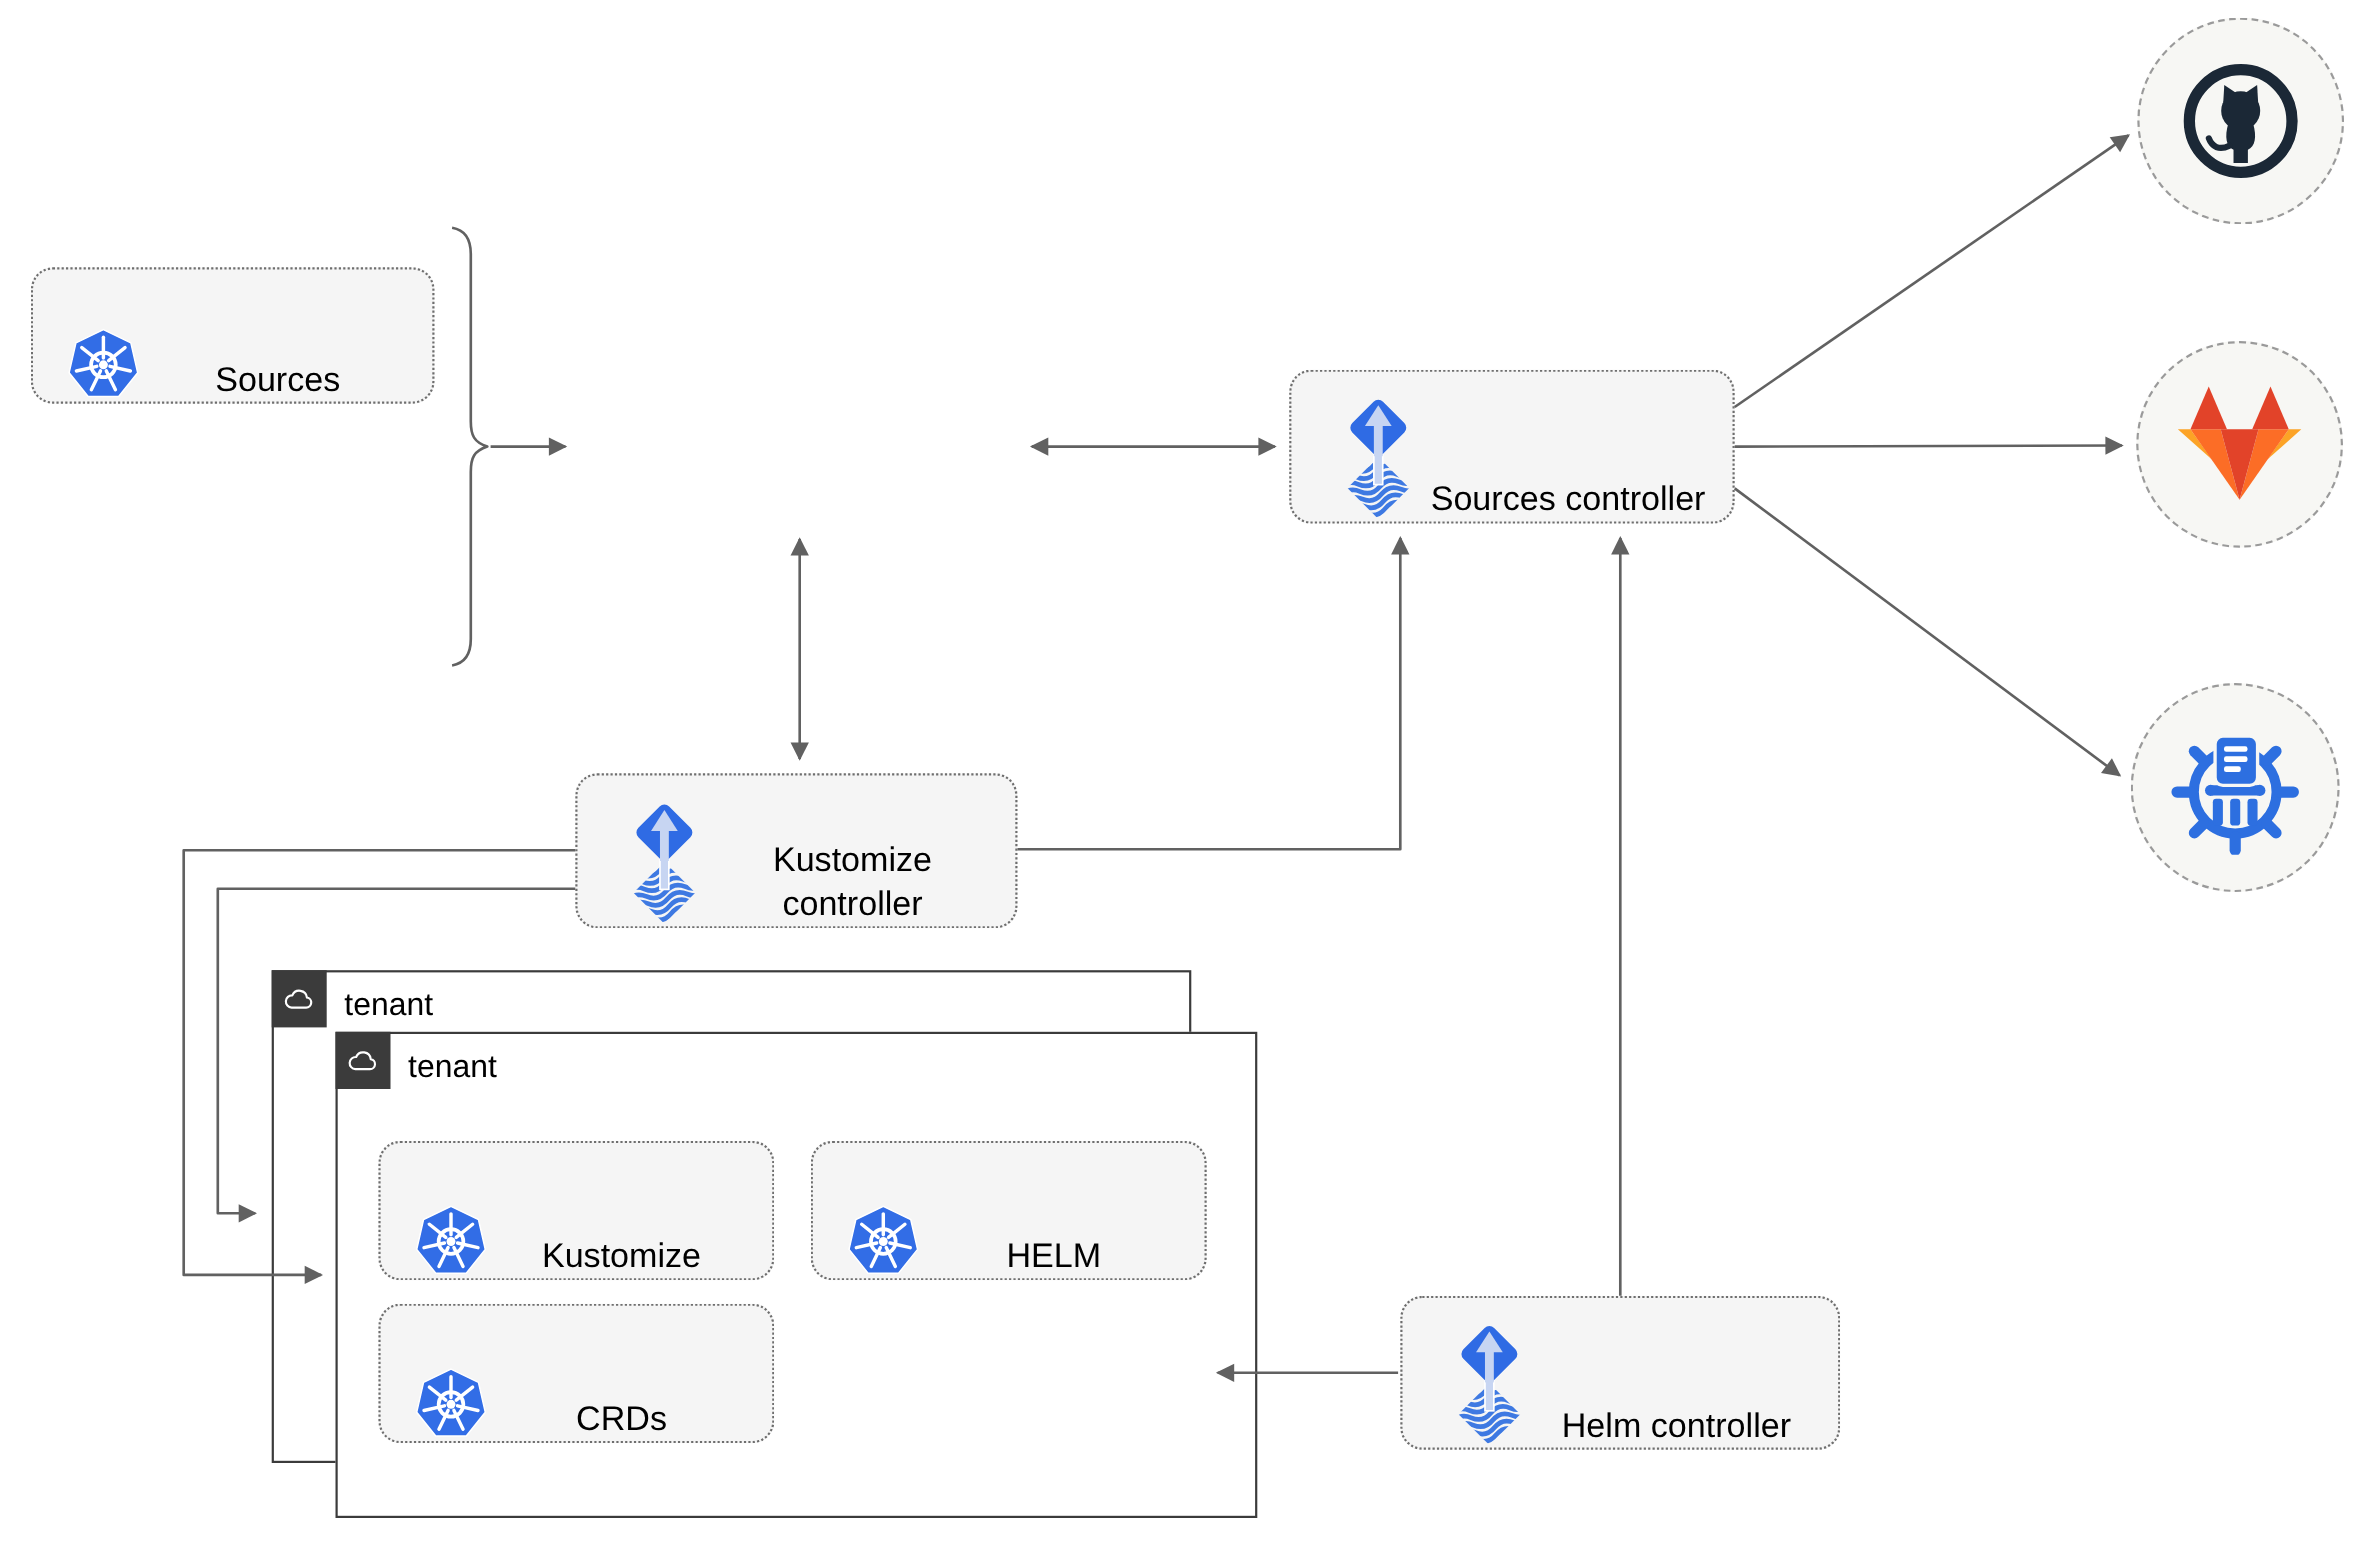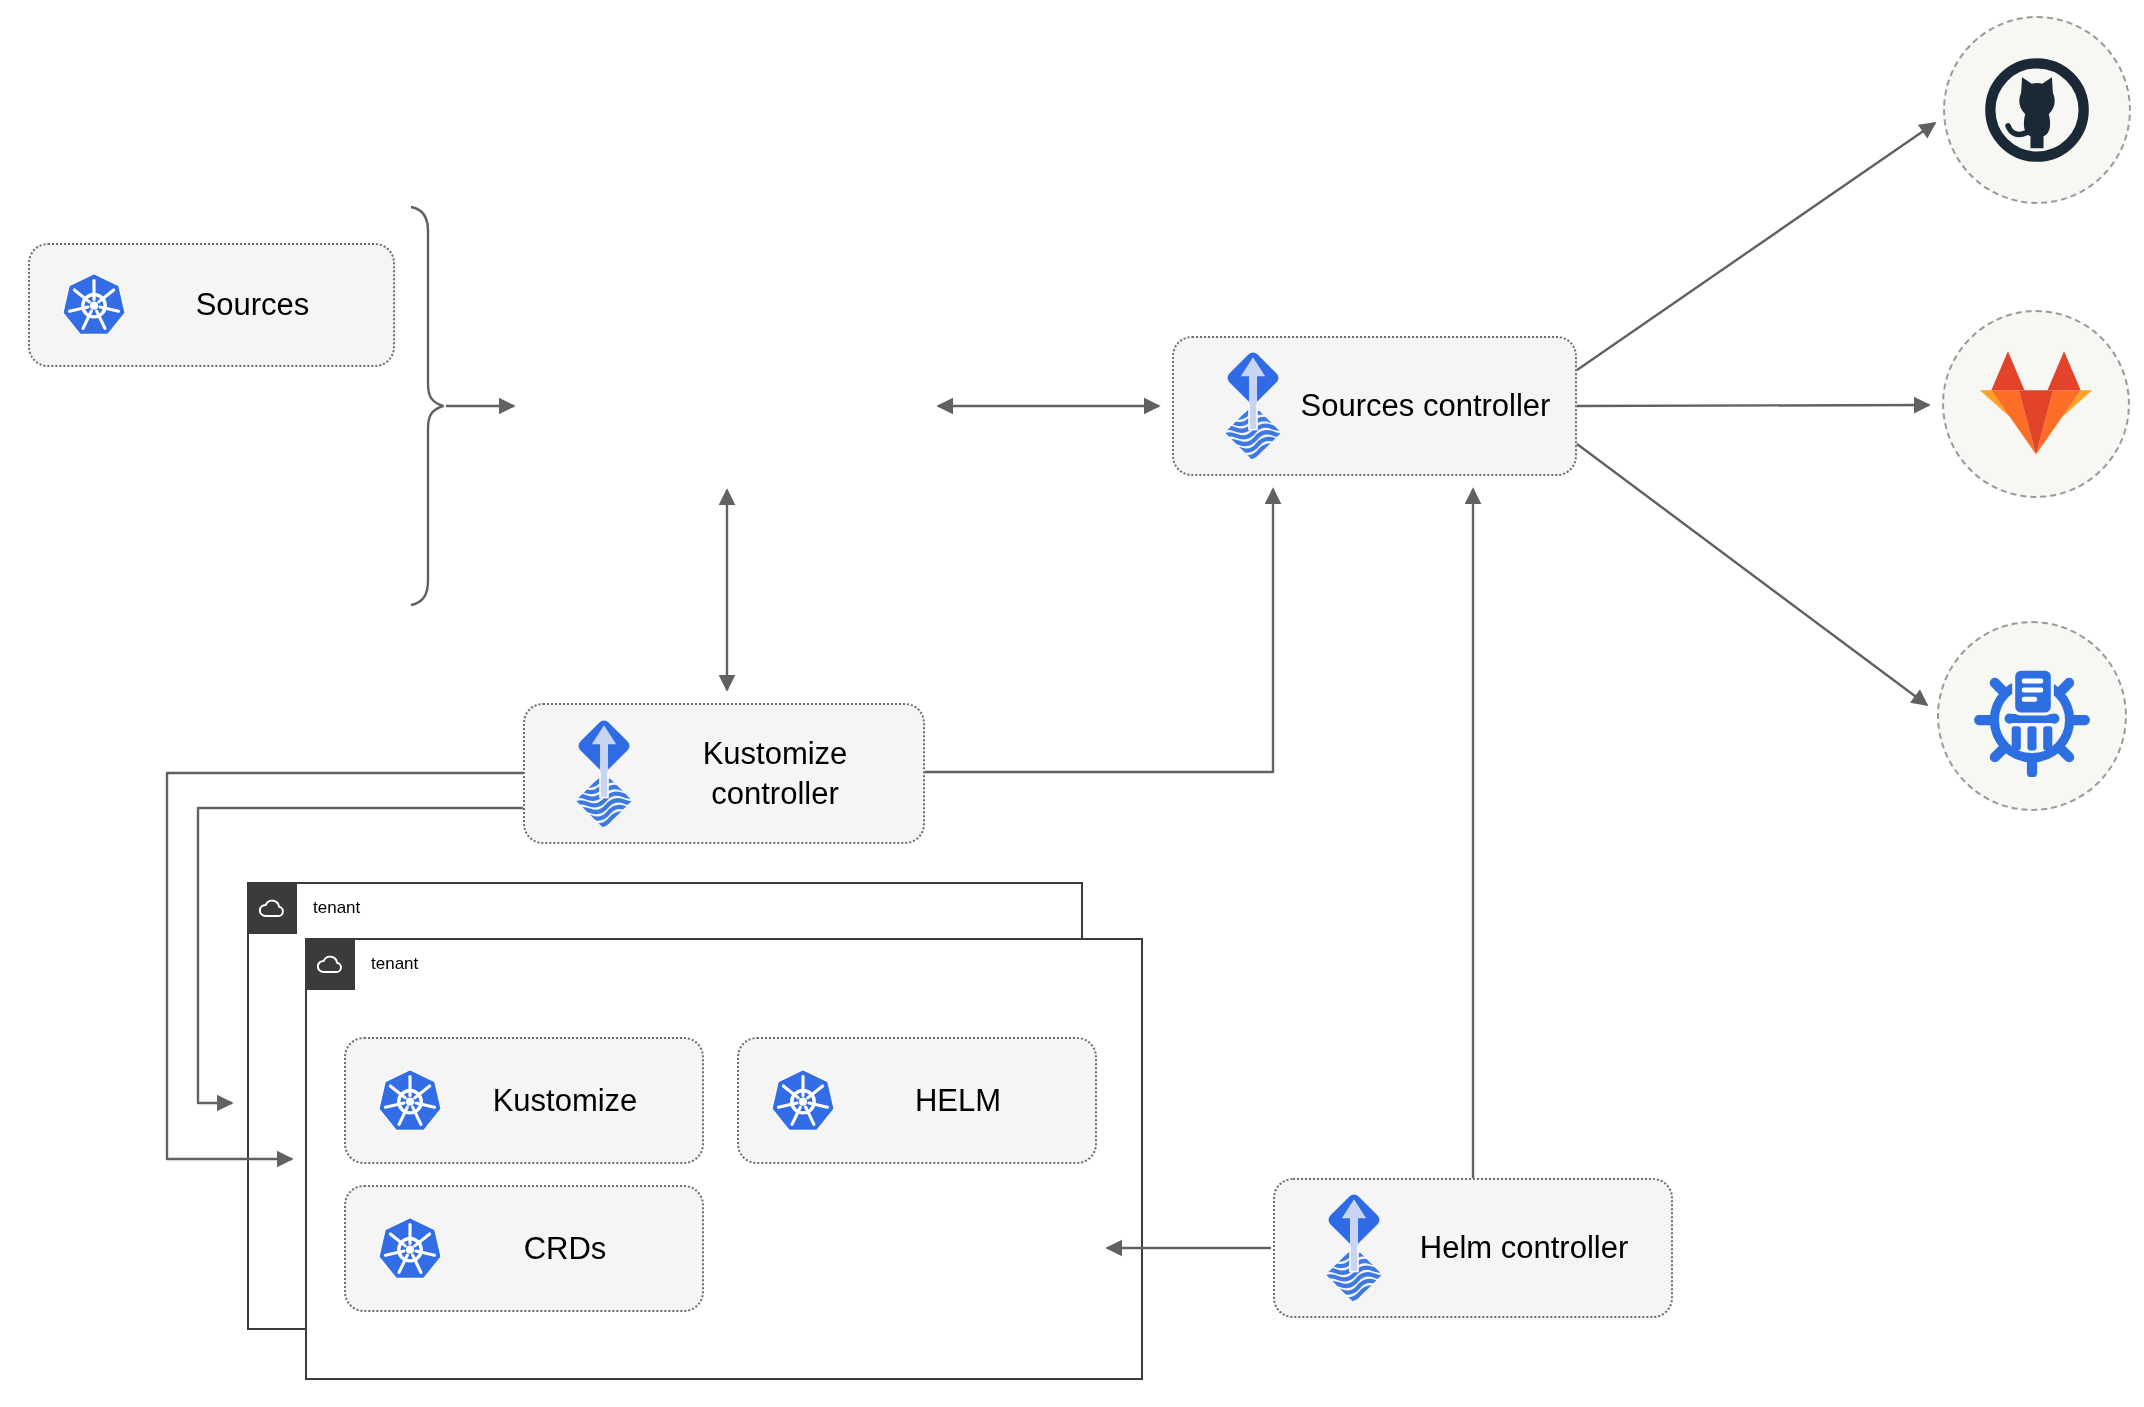--- a/index.html
+++ b/index.html
@@ -1,34 +1,34 @@
 <!DOCTYPE html>
 <html><head>
 <meta charset="utf-8">
 <style>
   html,body{margin:0;padding:0;background:#ffffff;}
   .canvas{position:relative;width:2144px;height:1407px;background:#ffffff;overflow:hidden;
           font-family:"Liberation Sans","DejaVu Sans",sans-serif;color:#000;}
 
   
-  .node{position:absolute;display:flex;align-items:center;box-sizing:border-box;
+  .node{position:absolute;display:flex;align-items:flex-end;box-sizing:border-box;
         background:#f5f5f5;border:2px dotted #6e6e6e;border-radius:20px;
         padding:0 16px 0 30px;}
   .node-label{flex:1;text-align:center;font-size:31px;line-height:40px;color:#000;}
   .icon-slot{display:flex;align-items:center;justify-content:center;}
   .icon-slot svg{display:block;}
   .k8s-slot svg{width:68px;height:68px;}
   .flux-slot svg{width:78px;height:114px;}
   .helm-slot svg{width:96px;height:96px;}
 
   
   .tenant{position:absolute;box-sizing:border-box;background:#ffffff;border:2px solid #3b3b3b;}
   .tenant-tab{position:absolute;left:-2px;top:-2px;width:50px;height:52px;background:#3b3b3b;
               display:flex;align-items:center;justify-content:center;}
-  .tenant-label{position:absolute;left:64px;top:14px;font-size:17px;color:#000;}
+  .tenant-label{position:absolute;left:64px;top:14px;font-size:29px;color:#000;}
 
   
   .ext-circle{position:absolute;box-sizing:border-box;border-radius:50%;
               border:2.5px dashed #9a9a9a;background:#f7f7f4;
               display:flex;align-items:center;justify-content:center;}
 
   .overlay{position:absolute;left:0;top:0;width:2144px;height:1407px;pointer-events:none;z-index:50;}
 </style>
 </head>
 <body>

